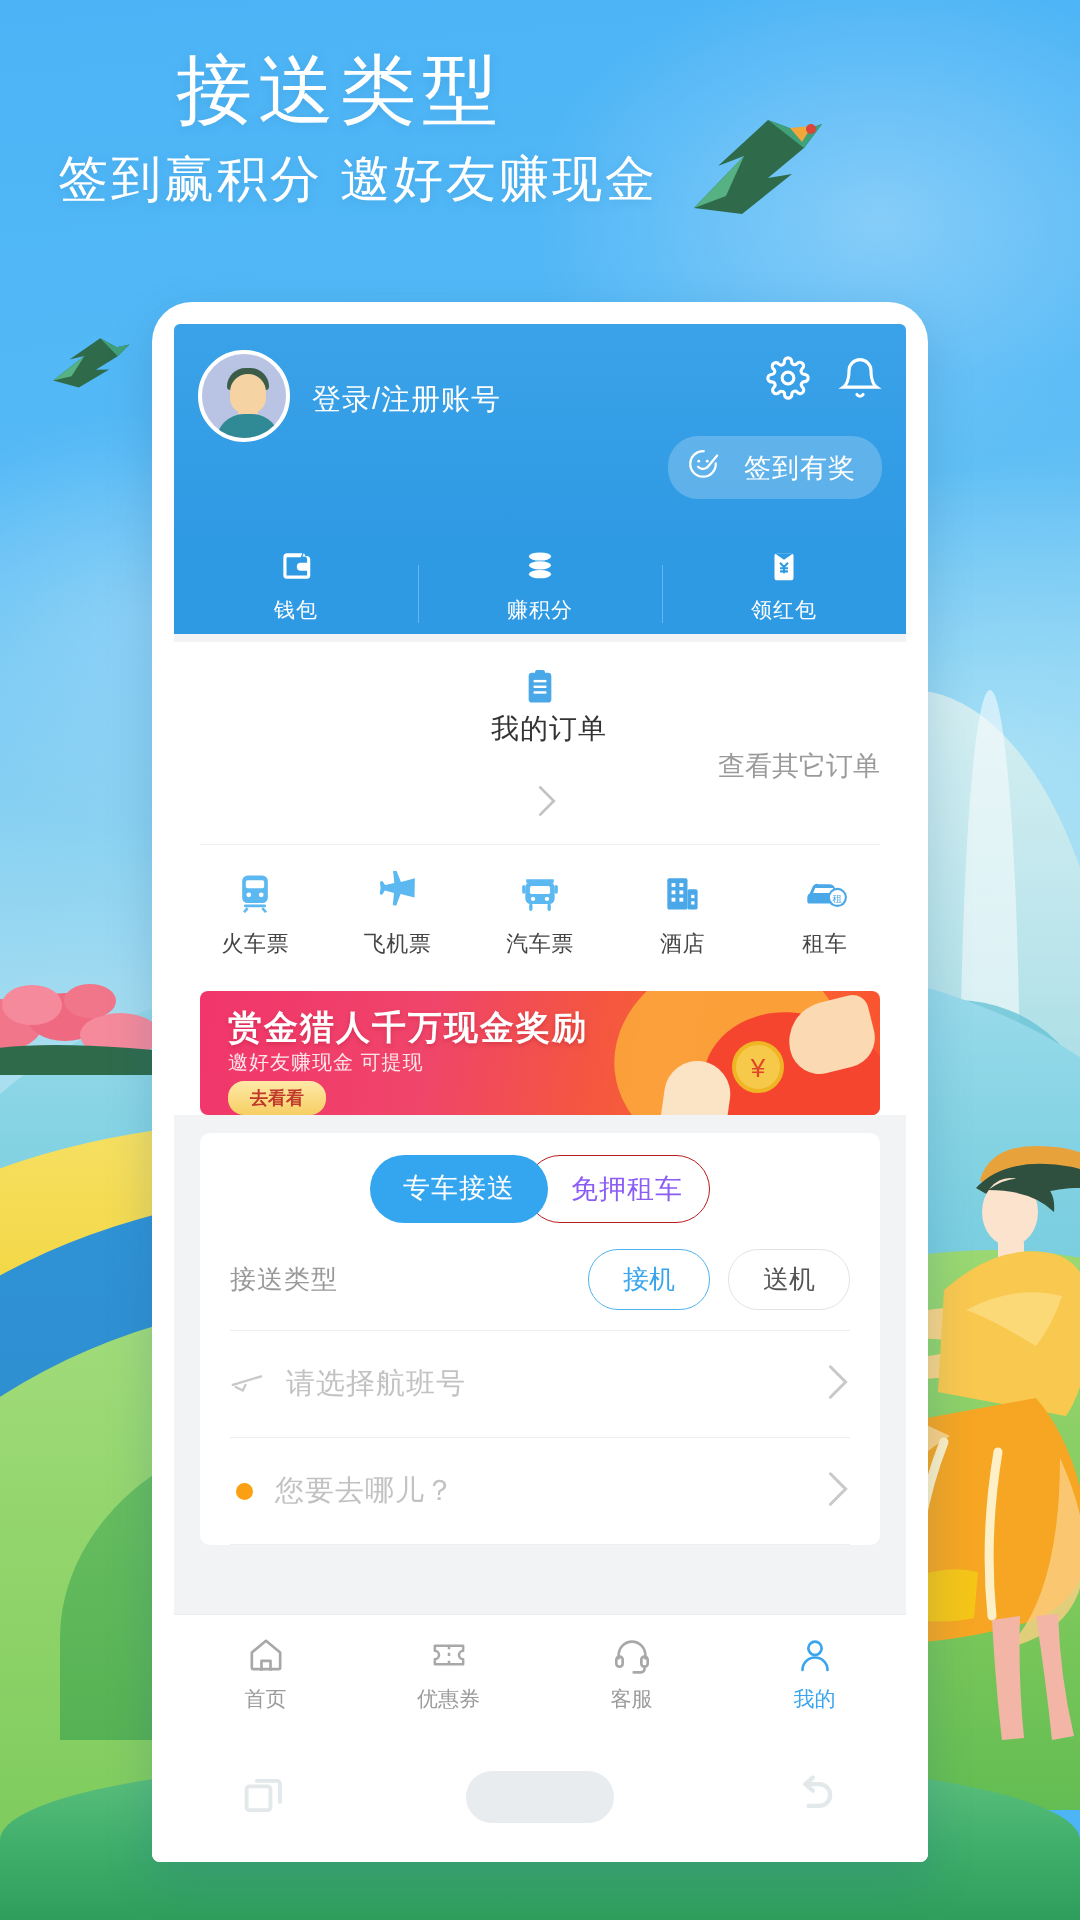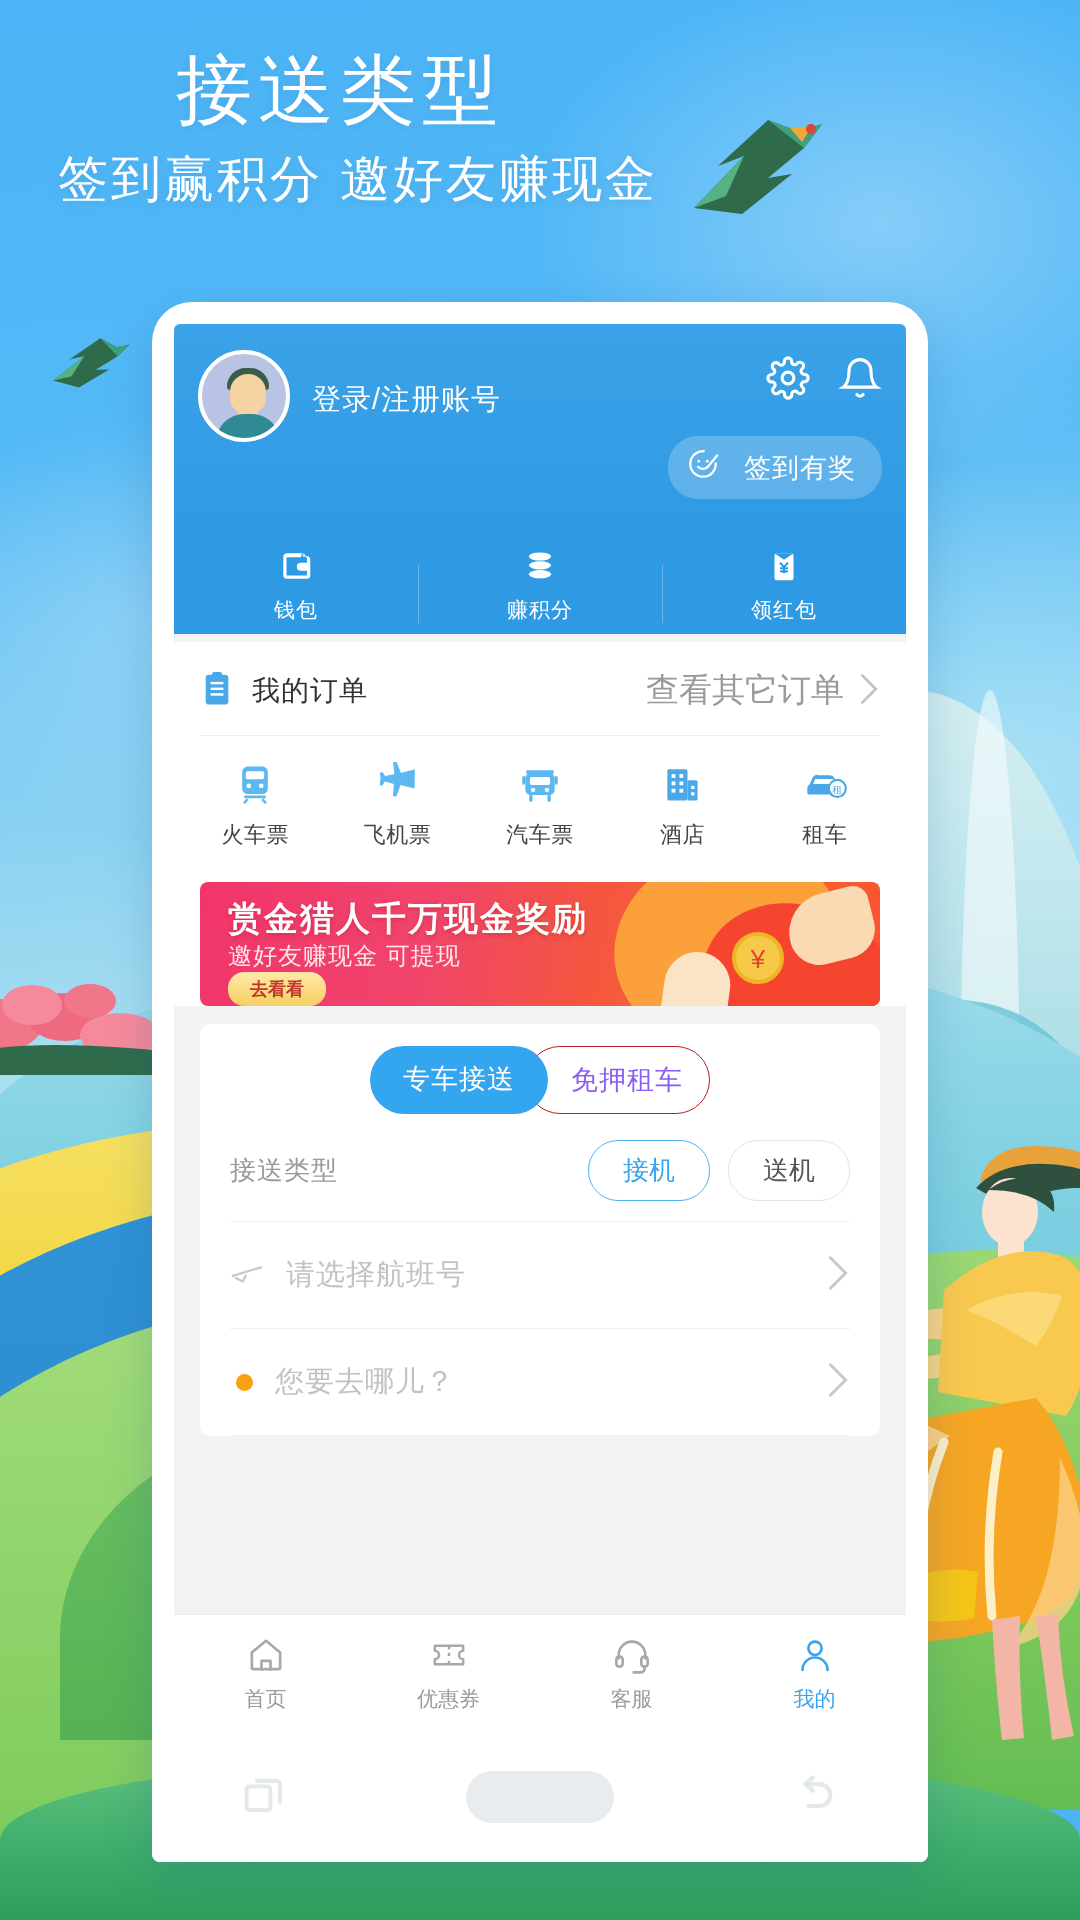--- a/index.html
+++ b/index.html
@@ -145,23 +145,23 @@
   }
   .wcell { flex:1; text-align:center; position:relative; color:#fff; }
   .wcell + .wcell:before {
     content:""; position:absolute; left:0; top:18px; width:1px; height:58px;
     background:rgba(255,255,255,.28);
   }
   .wcell .wlabel { font-size:21px; margin-top:7px; letter-spacing:1px; }
 
   
   .card { background:#ffffff; }
-  .orders { display:flex; align-items:center; padding:26px 26px 22px 26px; }
+  .orders { display:flex; align-items:center; padding:26px 26px 22px 26px;flex-direction:column; }
   .orders .otitle { font-size:28px; color:#333; margin-left:18px; letter-spacing:1px; }
-  .orders .omore { margin-left:auto; font-size:33px; color:#9a9a9a; }
+  .orders .omore { margin-left:auto; font-size:27px; color:#9a9a9a; }
   .orders .chev { margin-left:14px; color:#bcbcbc; }
   .divider { height:1px; background:#ededed; margin:0 26px; }
 
   .services { display:flex; padding:26px 10px 24px 10px; }
   .scell { flex:1; text-align:center; }
   .scell .slabel { font-size:22px; color:#444; margin-top:10px; letter-spacing:.5px; }
 
   
   .banner-wrap { padding:8px 26px 0 26px; background:#fff; }
   .banner {
@@ -174,21 +174,21 @@
               background:#f5452f; border-radius:46% 54% 50% 50%; transform:rotate(12deg); }
   .bn-hand  { position:absolute; right:6px; top:10px; width:86px; height:70px;
               background:#fbd9b3; border-radius:40px 16px 30px 30px; transform:rotate(-14deg); }
   .bn-hand2 { position:absolute; right:150px; bottom:-16px; width:66px; height:70px;
               background:#fbe3c6; border-radius:34px 34px 10px 10px; transform:rotate(8deg); }
   .bn-coin  { position:absolute; right:96px; top:50px; width:52px; height:52px;
               border-radius:50%; background:#f7c94a; border:4px solid #efb524;
               color:#e0452a; font-size:26px; text-align:center; line-height:46px; }
   .bn-t1 { position:absolute; left:28px; top:14px; color:#fff; font-size:34px; font-weight:bold; letter-spacing:2px;
            text-shadow:0 2px 4px rgba(160,20,40,.35); }
-  .bn-t2 { position:absolute; left:28px; top:58px; color:#ffe6ea; font-size:24px; letter-spacing:1px; }
+  .bn-t2 { position:absolute; left:28px; top:58px; color:#ffe6ea; font-size:20px; letter-spacing:1px; }
   .bn-btn { position:absolute; left:28px; top:90px; background:linear-gradient(180deg,#ffe9a8,#f6cf63);
             border-radius:16px; padding:5px 22px; color:#c0392b; font-size:18px; font-weight:bold; }
 
   
   .form-card { margin:18px 26px 0 26px; background:#fff; border-radius:10px; padding:22px 0 0 0; }
   .segs { display:flex; justify-content:center; }
   .seg-wrap { display:flex; border-radius:34px; position:relative; }
   .seg {
     min-width:178px; text-align:center; padding:15px 26px; font-size:27px;
     border-radius:34px; letter-spacing:1px;

